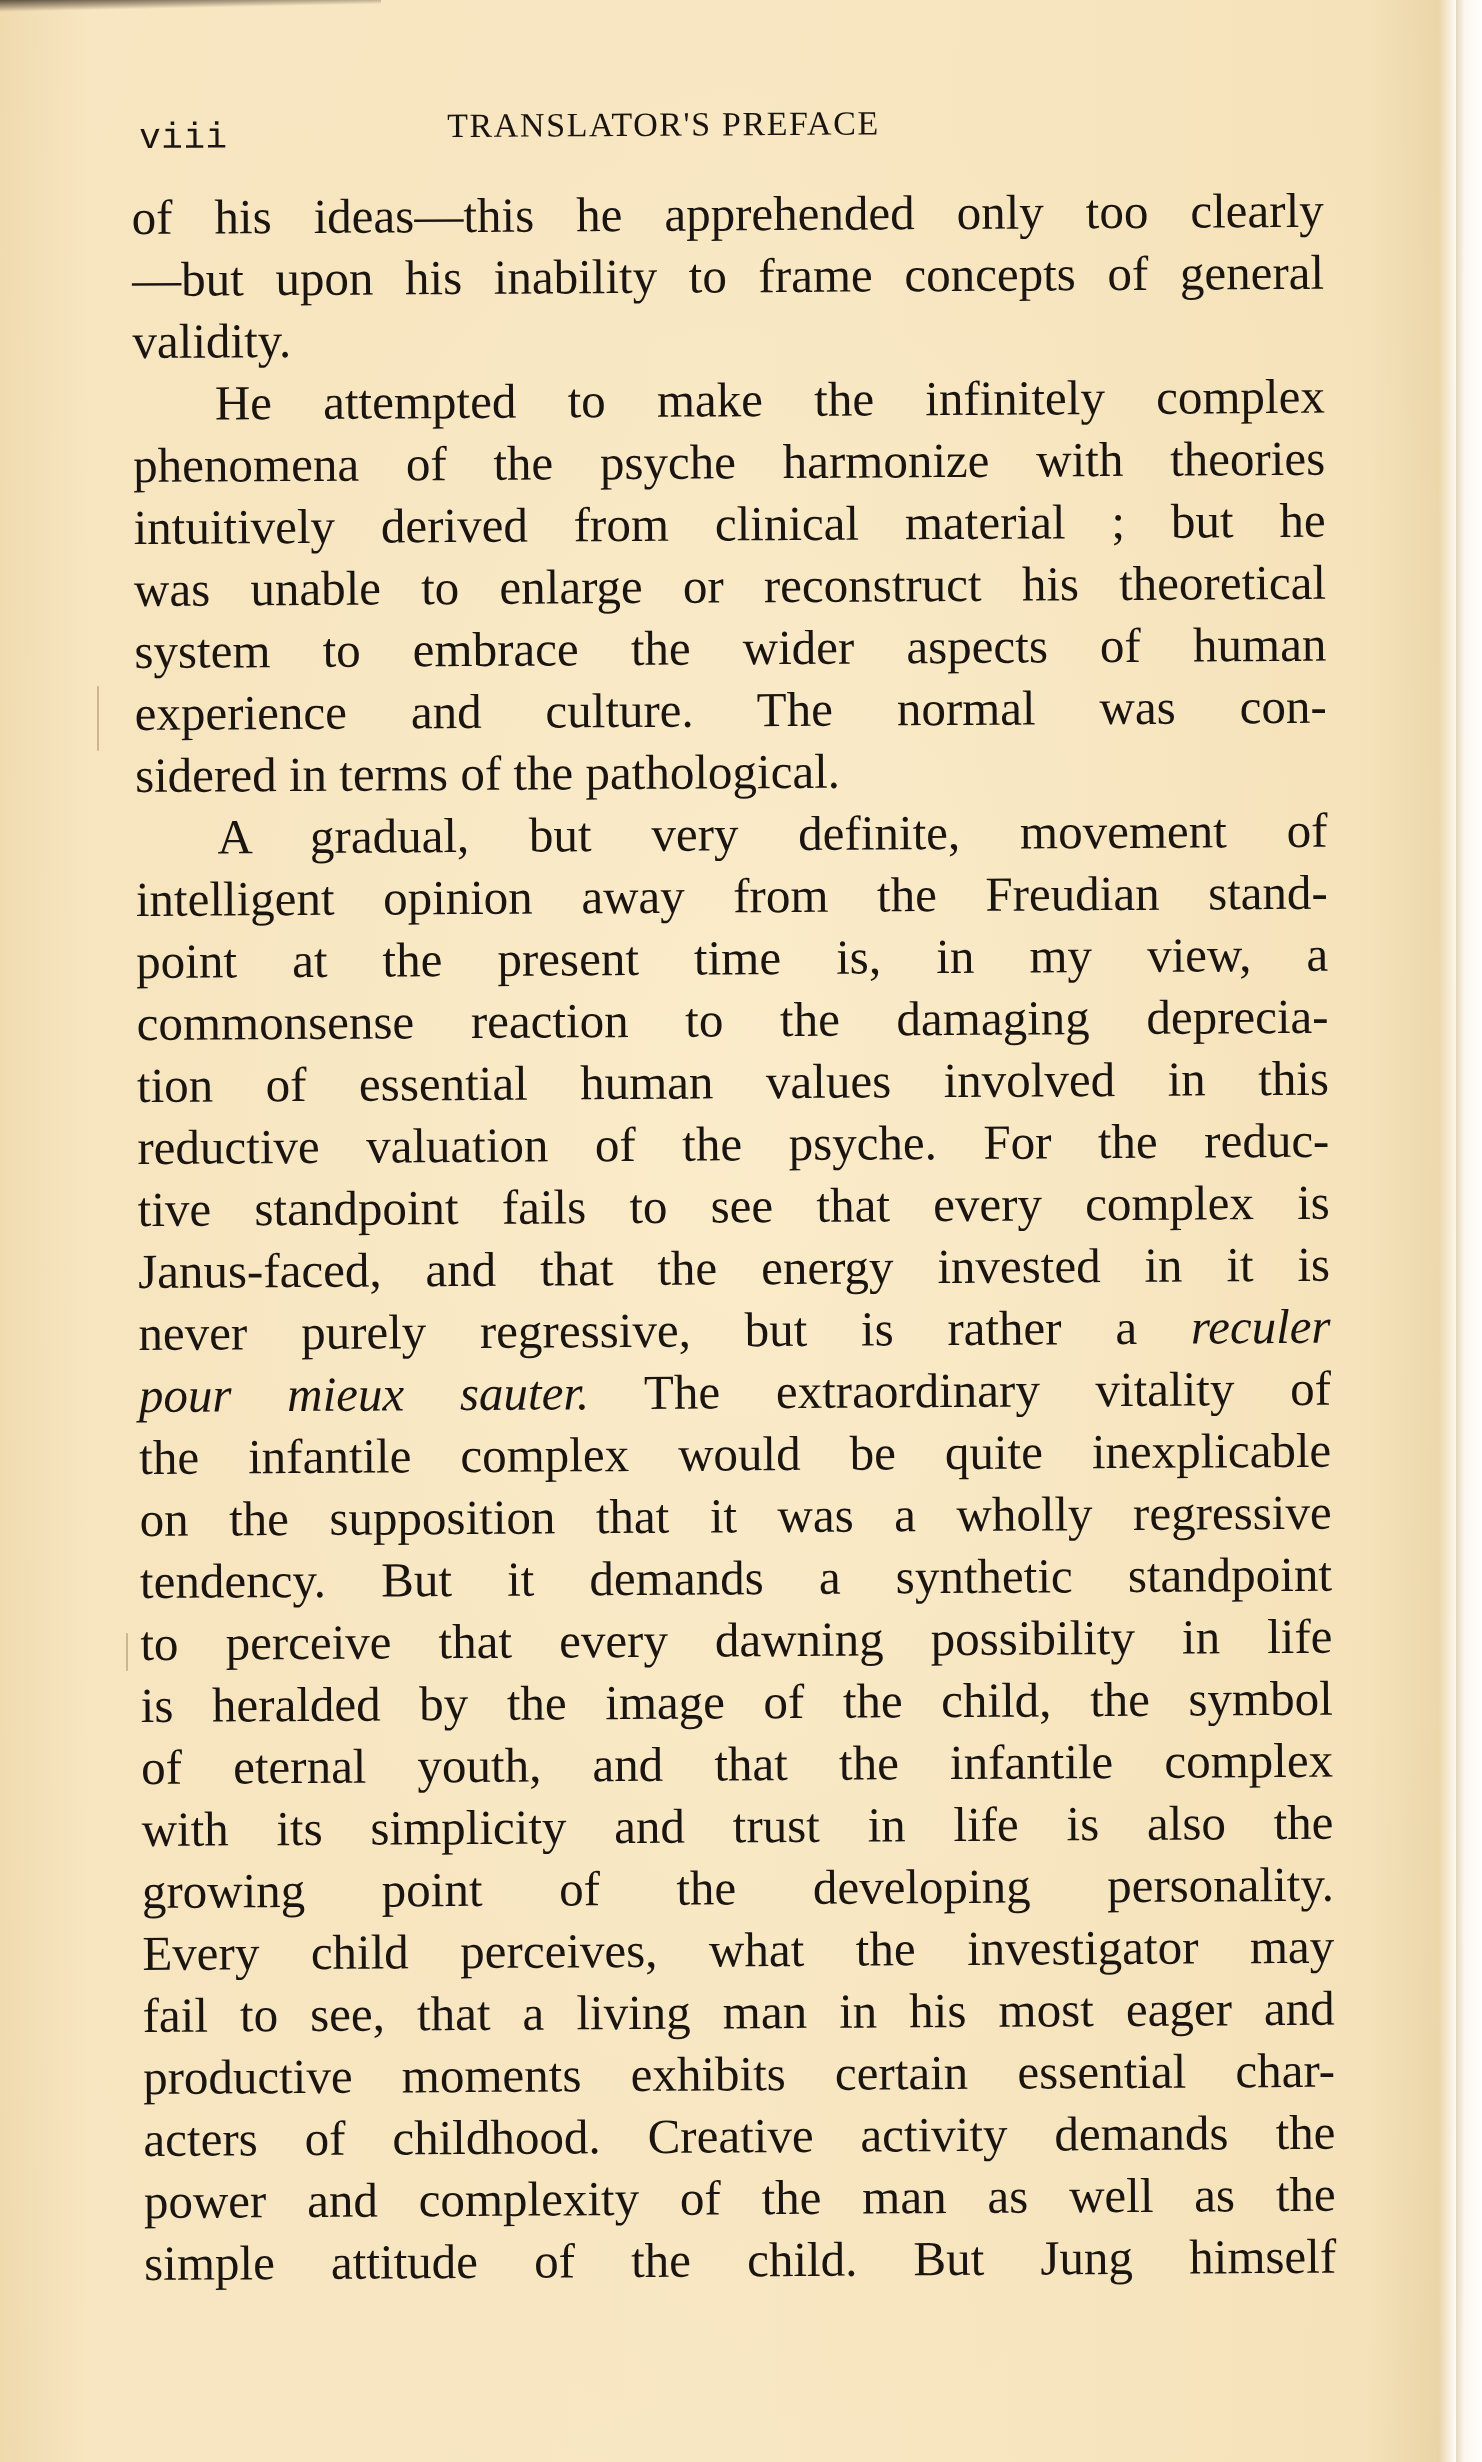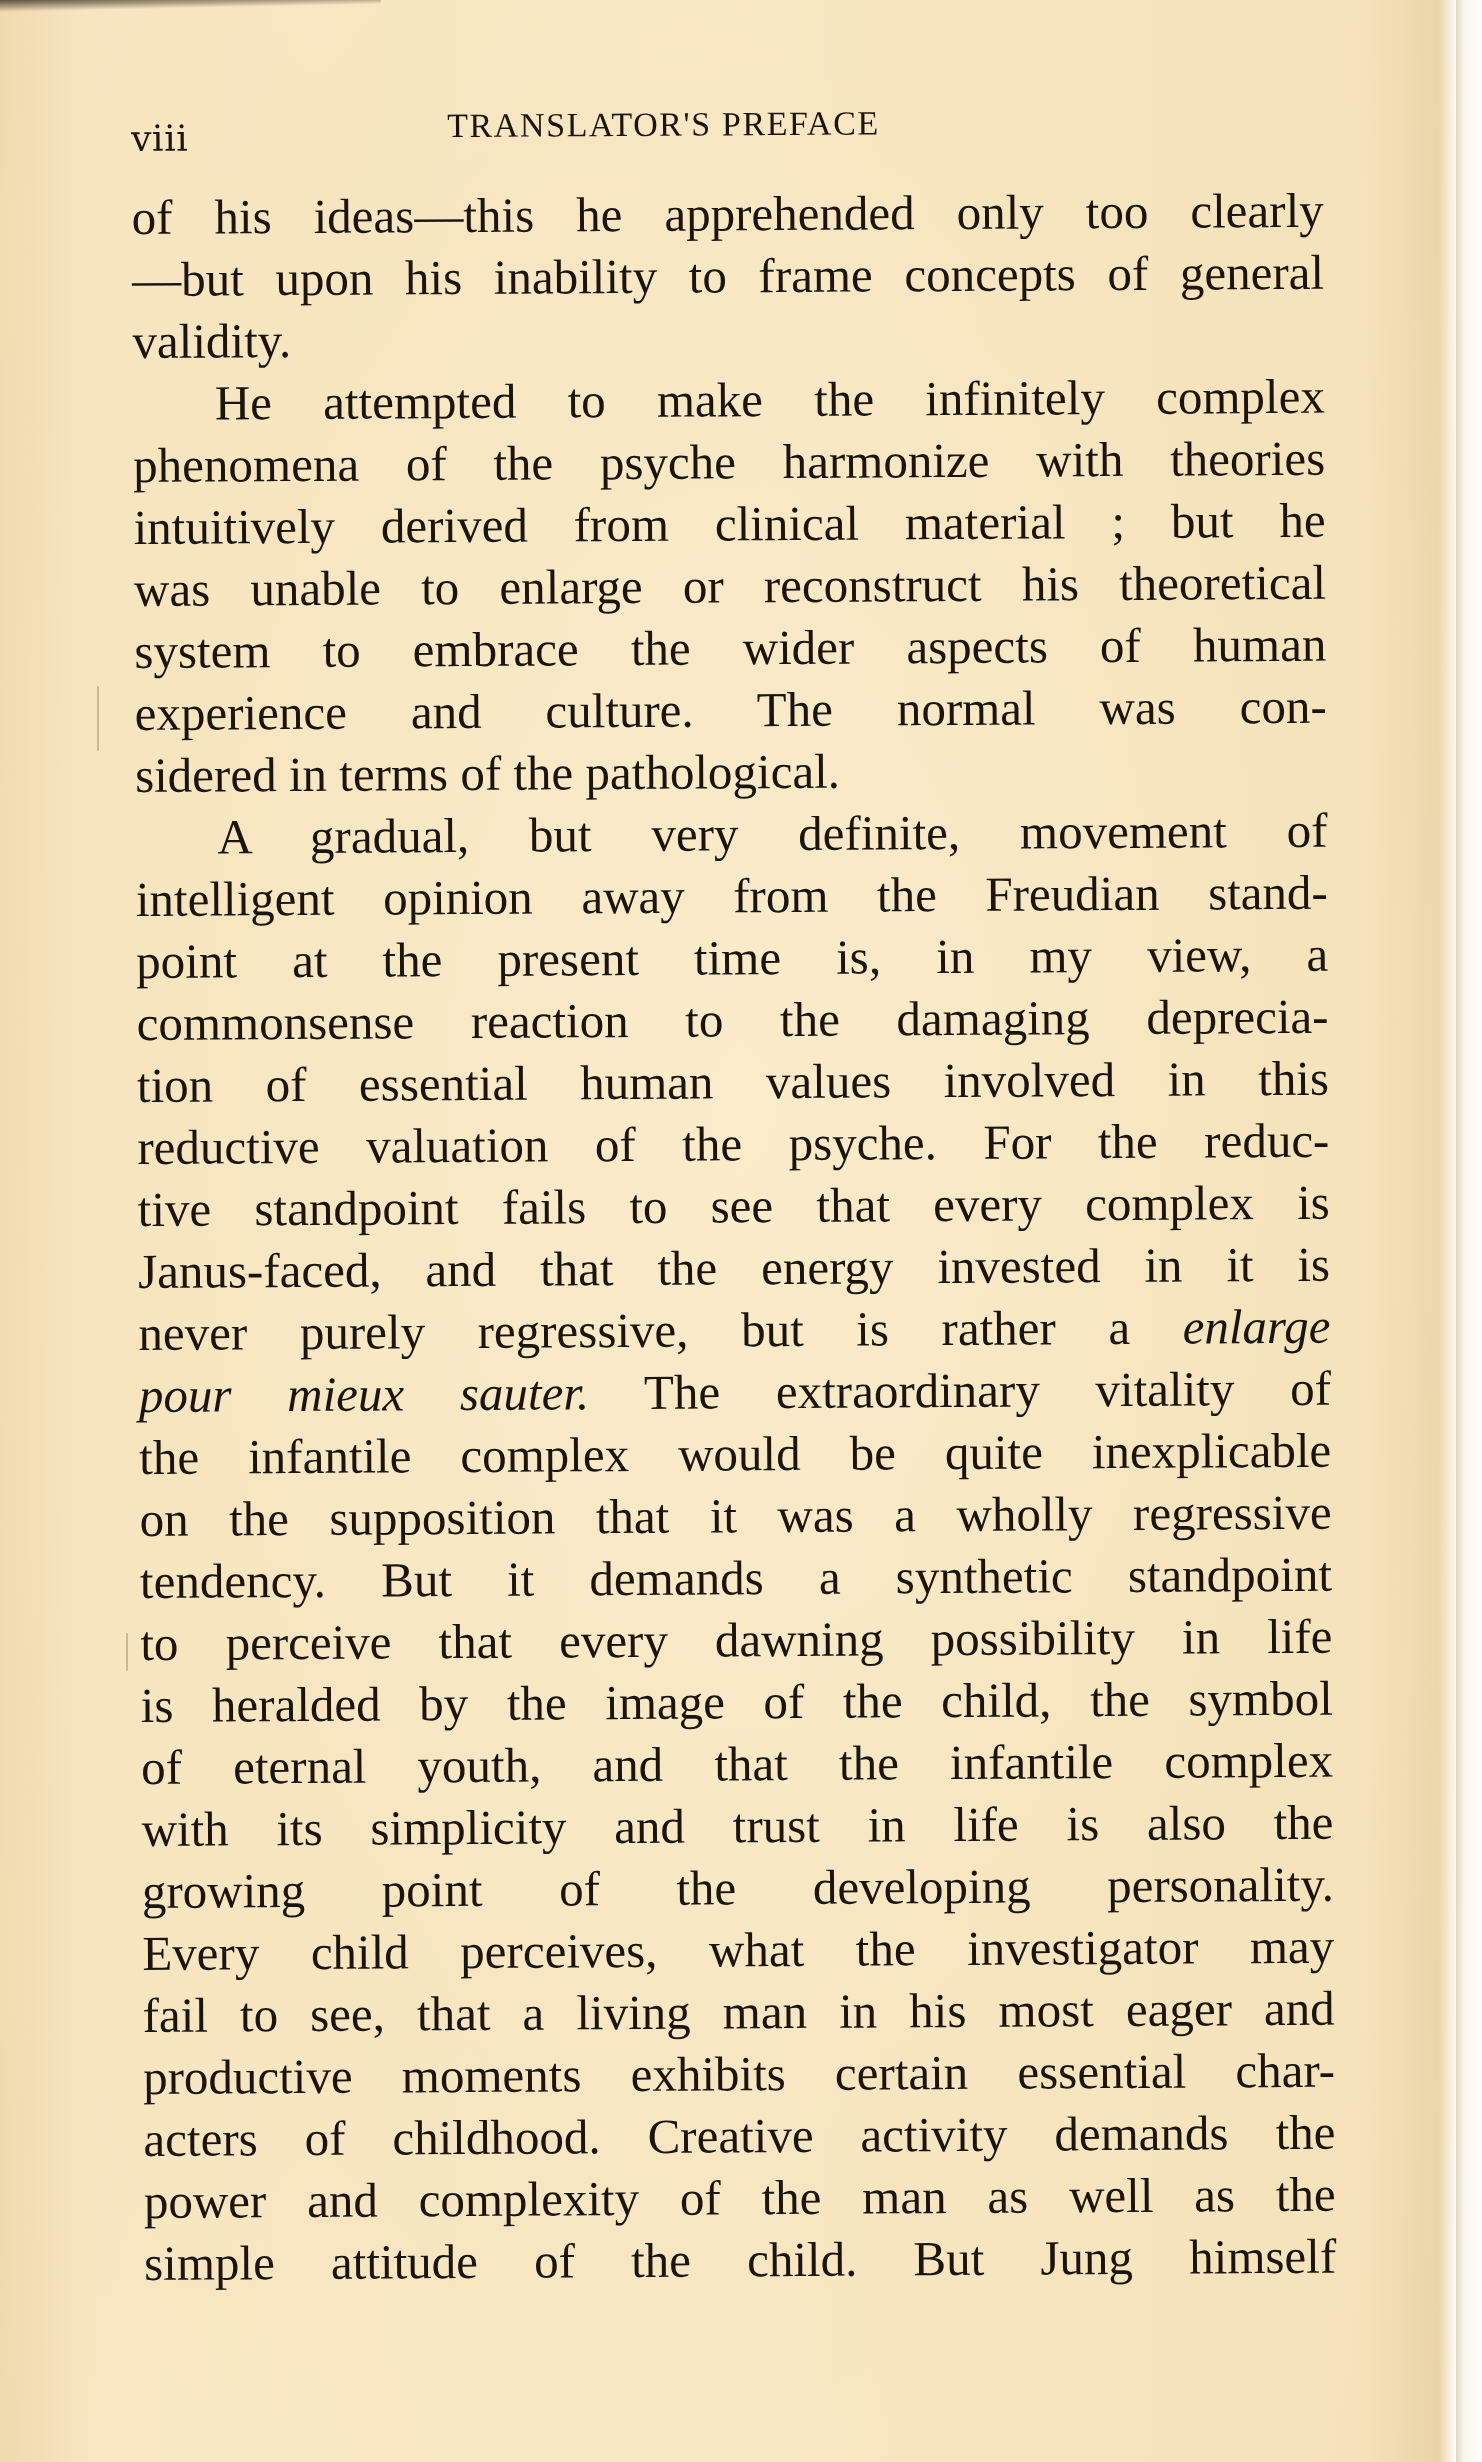--- a/index.html
+++ b/index.html
@@ -50,24 +50,25 @@
       width: 1235px;
       transform: rotate(-0.35deg);
       transform-origin: left top;
     }
     .running-head {
       position: relative;
       height: 54px;
     }
     .folio {
       position: absolute;
-      left: 0;
+      left: 8px;
       top: 12px;
       font-size: 36px;
       letter-spacing: 0.5px;
+      font-family: Liberation Mono, monospace;
     }
     .head-title {
       position: absolute;
       left: 316px;
       top: 2.7px;
       font-size: 34px;
       letter-spacing: 1.6px;
       font-family: "Liberation Serif", "DejaVu Serif", serif;
     }
     .body-text {
@@ -122,21 +123,21 @@
     <span class="line">experience and culture.  The normal was con-</span>
     <span class="line short">sidered in terms of the pathological.</span>
     <span class="line indent">A gradual, but very definite, movement of</span>
     <span class="line">intelligent opinion away from the Freudian stand-</span>
     <span class="line">point at the present time is, in my view, a</span>
     <span class="line">commonsense reaction to the damaging deprecia-</span>
     <span class="line">tion of essential human values involved in this</span>
     <span class="line">reductive valuation of the psyche.  For the reduc-</span>
     <span class="line">tive standpoint fails to see that every complex is</span>
     <span class="line">Janus-faced, and that the energy invested in it is</span>
-    <span class="line"><span>never purely regressive, but is rather a </span><span class="it">enlarge</span></span>
+    <span class="line"><span>never purely regressive, but is rather a </span><span class="it">reculer</span></span>
     <span class="line"><span class="it">pour mieux sauter.</span><span>  The extraordinary vitality of</span></span>
     <span class="line">the infantile complex would be quite inexplicable</span>
     <span class="line">on the supposition that it was a wholly regressive</span>
     <span class="line">tendency.  But it demands a synthetic standpoint</span>
     <span class="line">to perceive that every dawning possibility in life</span>
     <span class="line">is heralded by the image of the child, the symbol</span>
     <span class="line">of eternal youth, and that the infantile complex</span>
     <span class="line">with its simplicity and trust in life is also the</span>
     <span class="line">growing point of the developing personality.</span>
     <span class="line">Every child perceives, what the investigator may</span>

